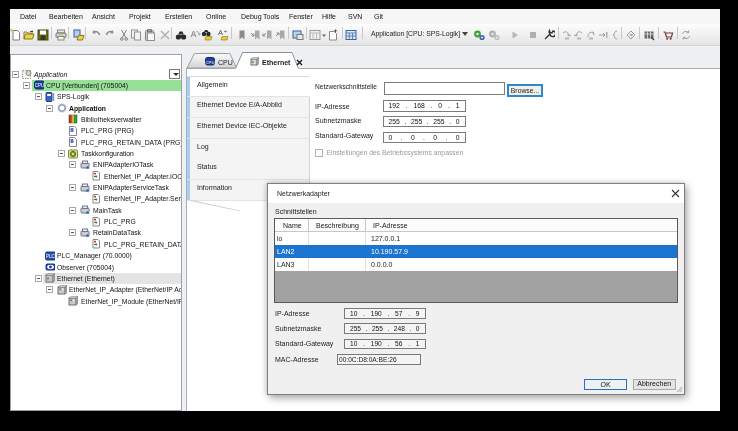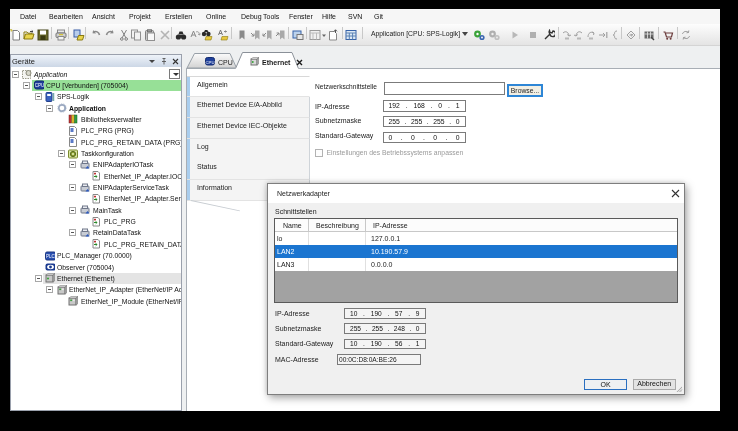--- a/index.html
+++ b/index.html
@@ -234,30 +234,20 @@
     <div class="tbsep" style="left:667px"></div>
     <div class="tbi" style="left:670px"><svg width="12" height="12">
           <path d="M2.5 5 c0.5 -2.5 4 -3.5 6 -1.5 M8.5 3.5 l0.3 -2 M8.5 3.5 l-2 0.3" stroke="#9a9a9a" fill="none"></path>
           <path d="M9.5 7 c-0.5 2.5 -4 3.5 -6 1.5 M3.5 8.5 l-0.3 2 M3.5 8.5 l2 -0.3" stroke="#9a9a9a" fill="none"></path>
         </svg></div>
   </div>
 
   <div id="dock"></div>
 
   <div id="lpanel">
-    <div id="lphead">
-      <span class="t" style="left:1px;top:3px;font-size:7.5px;color:#222">Geräte</span>
-      <div class="abs" style="left:138px;top:5px;width:0;height:0;border-left:3px solid transparent;border-right:3px solid transparent;border-top:3.5px solid #444"></div>
-      <svg class="abs" style="left:149px;top:2px" width="8" height="9">
-          <path d="M4 1.5 v3 M2.5 1.5 h3 M2 4.5 h4 M4 4.5 v3" stroke="#555" stroke-width="0.9" fill="none"></path>
-        </svg>
-      <svg class="abs" style="left:161px;top:3px" width="7" height="7">
-          <path d="M1 1 L6 6 M6 1 L1 6" stroke="#333" stroke-width="1.1"></path>
-        </svg>
-    </div>
     <div id="ltree">
 
       <div class="trow" style="left:0;top:1.5px;width:170px">
         <span class="exp" style="left:0.5px;top:2px"></span>
         <svg class="ticon" style="left:11px;top:0.5px" width="10" height="10">
             <rect x="0.5" y="1.5" width="8" height="8" fill="#f4f4f0" stroke="#9a9a8a" stroke-dasharray="1.5 1"></rect>
             <circle cx="6.5" cy="4" r="2.5" fill="#d8d8cc" stroke="#8a8a7a"></circle>
           </svg>
         <span class="abs" style="left:23px;font-style:italic">Application</span>
         <span class="abs" style="left:158px;top:0px;width:11px;height:10px;background:#fff;border:1px solid #7a7a7a;box-sizing:border-box">

